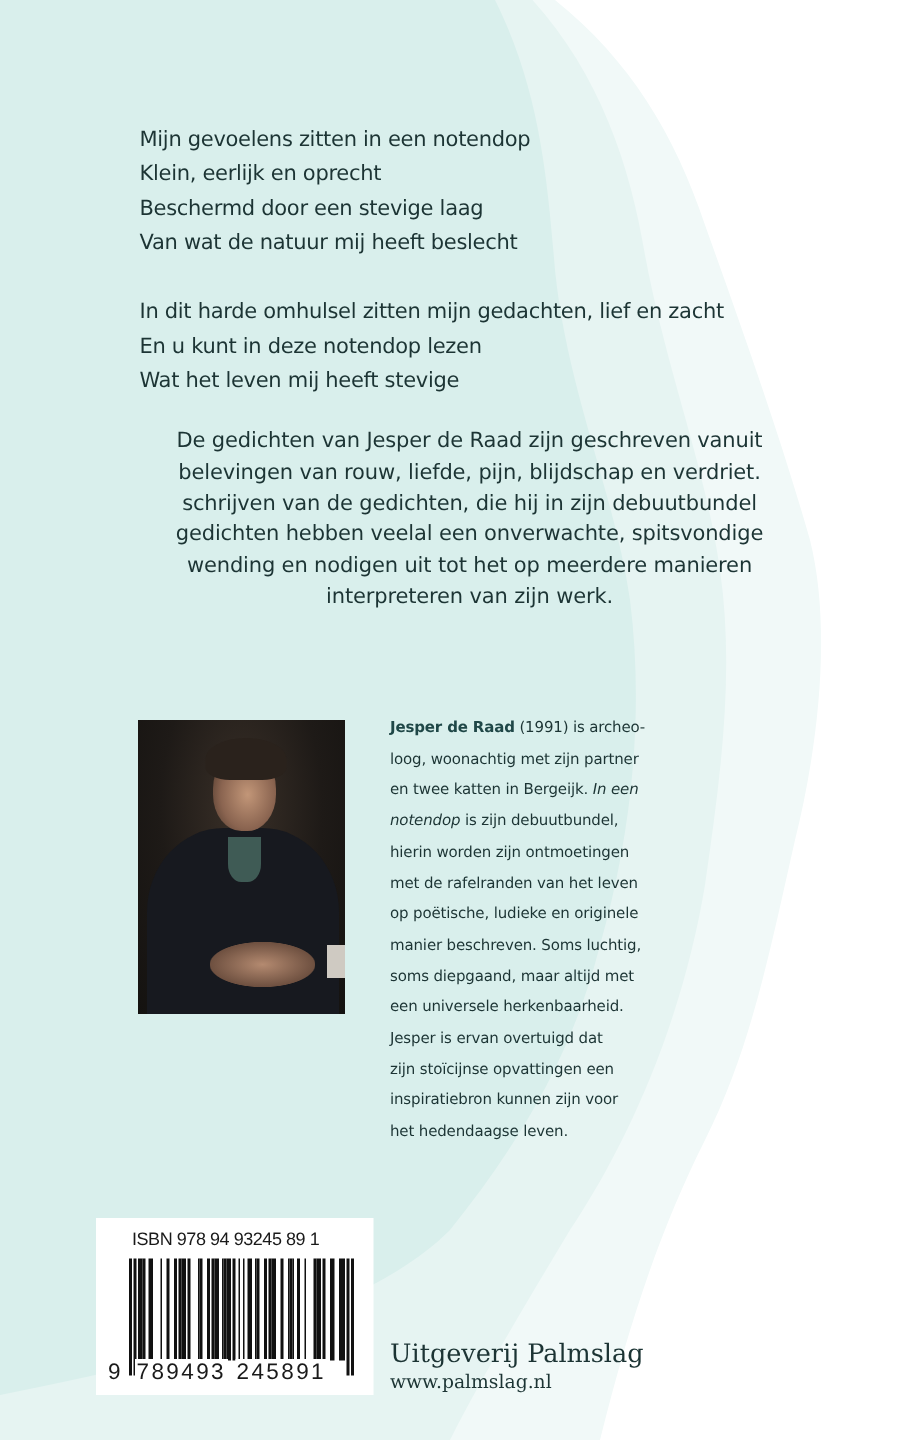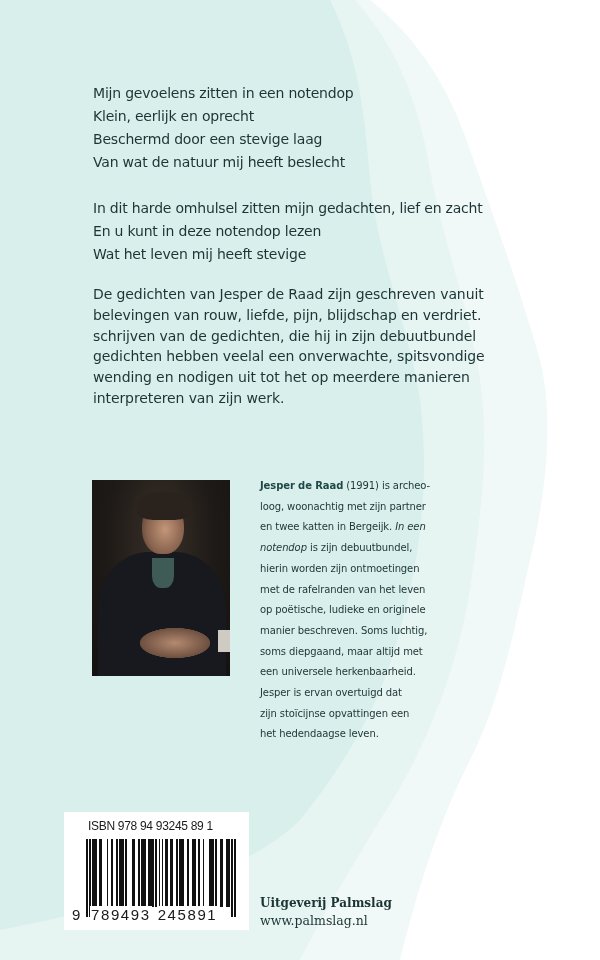--- a/index.html
+++ b/index.html
@@ -14,21 +14,21 @@
     .poem {
       position: absolute; left: 93px; top: 82px; width: 440px;
       font-size: 14px; line-height: 23px; color: #1c3434;
       letter-spacing: -0.2px;
     }
     .poem .stanza { margin-bottom: 23px; }
     .poem .line { display: block; white-space: nowrap; }
 
     .blurb {
       position: absolute; left: 93px; top: 284px; width: 440px;
-      font-size: 14px; line-height: 20.8px; color: #1c3434; letter-spacing: -0.1px;
+      font-size: 14px; line-height: 20.8px; color: #1c3434; letter-spacing: -0.1px; text-align: center;
     }
     .blurb .line { display: block; white-space: nowrap; }
     .blurb em { font-style: italic; }
 
     .author-photo {
       position: absolute; left: 92px; top: 480px; width: 138px; height: 196px;
       background: radial-gradient(ellipse at 50% 30%, #3a3028 0%, #1e1a17 55%, #141210 100%);
       overflow: hidden;
     }
     .author-photo .head {
@@ -83,21 +83,21 @@
       position: absolute; left: 8px; top: 94px; width: 170px; font-size: 15px;
       font-family: "Liberation Sans", sans-serif; color: #1a1a1a; letter-spacing: 1.6px;
       display: flex;
     }
     .bc-digits .first { width: 18px; }
     .bc-digits .grp { background: #fff; padding: 0 1px; }
     .bc-digits .grp1 { margin-left: 0; }
     .bc-digits .grp2 { margin-left: 5px; }
 
     .publisher { position: absolute; left: 260px; top: 894px; font-family: "DejaVu Serif", serif; color: #1c3434; }
-    .publisher .name { font-size: 12px; font-weight: bold; line-height: 18px; display: block; }
+    .publisher .name { font-size: 17px; font-weight: normal; line-height: 18px; display: block; }
     .publisher .url { font-size: 12.5px; line-height: 18px; display: block; }
   </style>
 </head>
 <body>
 
 <div class="bg-layer">
   <svg viewBox="0 0 600 960" xmlns="http://www.w3.org/2000/svg">
     <rect x="0" y="0" width="600" height="960" fill="#ffffff"></rect>
     <path d="M0 0 L370 0 C420 40 450 90 470 150 C495 220 520 290 540 360 C555 420 545 500 530 560 C512 640 500 700 470 760 C440 820 420 880 400 960 L0 960 Z" fill="#f1f9f8"></path>
     <path d="M0 0 L355 0 C400 50 420 110 430 170 C445 250 470 310 480 380 C490 450 480 520 470 590 C455 680 420 760 380 820 C350 870 320 920 300 960 L0 960 Z" fill="#e6f4f2"></path>
@@ -145,20 +145,21 @@
     <span class="line"><span>en twee katten in Bergeijk. </span><em>In een</em></span>
     <span class="line"><em>notendop</em><span> is zijn debuutbundel,</span></span>
     <span class="line">hierin worden zijn ontmoetingen</span>
     <span class="line">met de rafelranden van het leven</span>
     <span class="line">op poëtische, ludieke en originele</span>
     <span class="line">manier beschreven. Soms luchtig,</span>
     <span class="line">soms diepgaand, maar altijd met</span>
     <span class="line">een universele herkenbaarheid.</span>
     <span class="line">Jesper is ervan overtuigd dat</span>
     <span class="line">zijn stoïcijnse opvattingen een</span>
+    <span class="line">inspiratiebron kunnen zijn voor</span>
     <span class="line">het hedendaagse leven.</span>
   </div>
 
   <div class="barcode-box">
     <div class="isbn-label">ISBN 978 94 93245 89 1</div>
     <div class="bars" id="bars">
         <span class="guard" style="width: 1.57895px;"></span>
         <span class="gap" style="width: 1.57895px;"></span>
         <span class="guard" style="width: 1.57895px;"></span>
         <span class="gap" style="width: 1.57895px;"></span>

